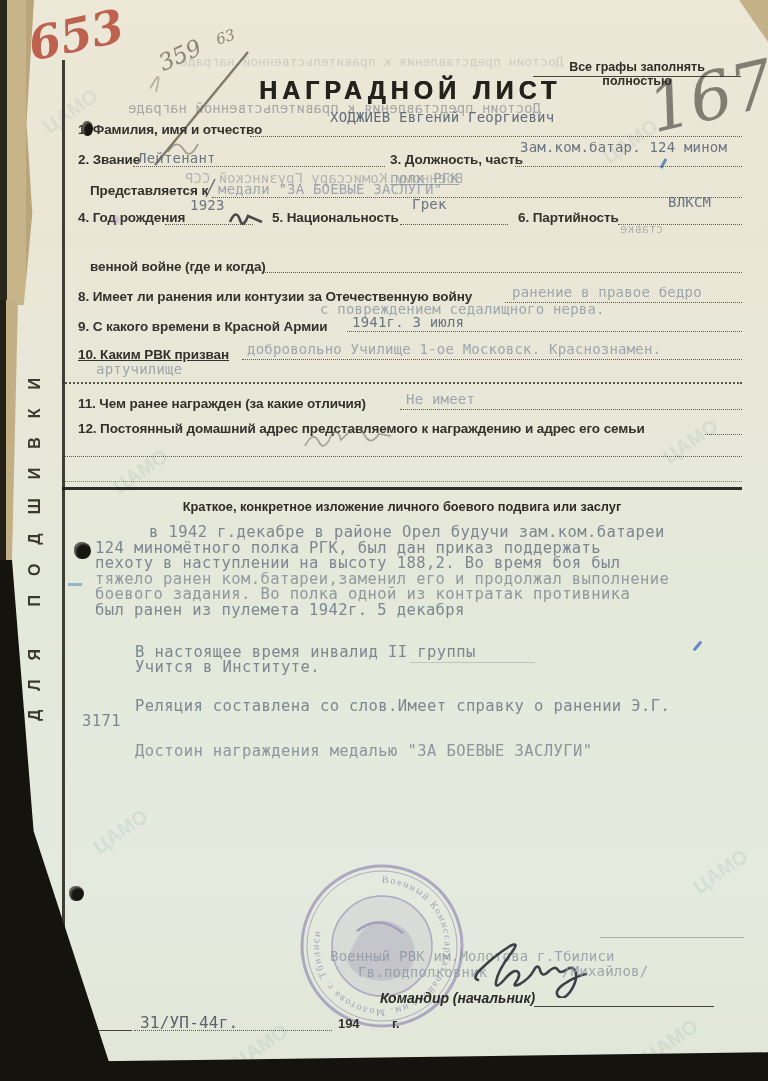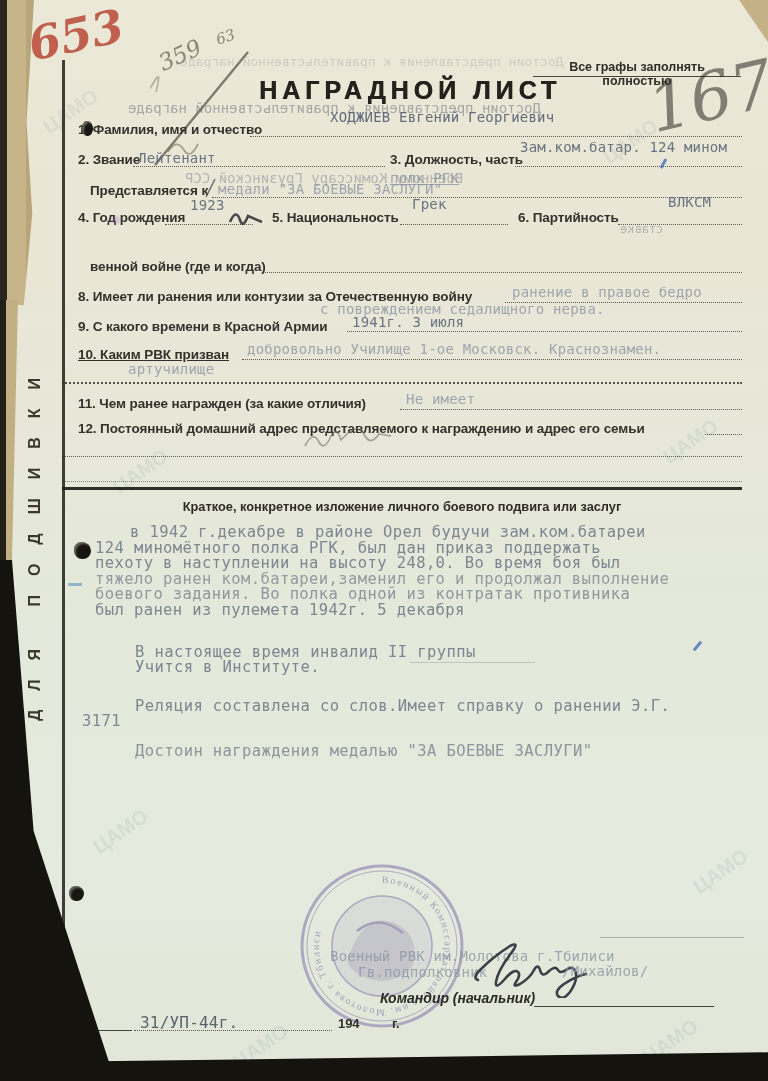--- a/index.html
+++ b/index.html
@@ -105,43 +105,43 @@
   <div class="abs rule" style="left:505px;top:302px;width:237px;"></div>
   <div class="abs typed typed-light" style="left:320px;top:301px;">с повреждением седалищного нерва.</div>
 
   <div class="abs lbl" style="left:78px;top:319px;">9. С какого времени в Красной Армии</div>
   <div class="abs typed" style="left:352px;top:314px;">1941г. 3 июля</div>
   <div class="abs rule" style="left:347px;top:331px;width:395px;"></div>
 
   <div class="abs lbl" style="left:78px;top:347px;text-decoration:underline;">10. Каким РВК призван</div>
   <div class="abs typed typed-light" style="left:247px;top:341px;">добровольно Училище 1-ое Московск. Краснознамен.</div>
   <div class="abs rule" style="left:242px;top:359px;width:500px;"></div>
-  <div class="abs typed typed-light" style="left:96px;top:361px;margin-left:32px;">артучилище</div>
+  <div class="abs typed typed-light" style="left:96px;top:361px;">артучилище</div>
 
   <div class="abs" style="left:62px;top:382px;width:680px;border-bottom:2.2px dotted rgba(50,48,40,.8);"></div>
 
   <div class="abs lbl" style="left:78px;top:396px;">11. Чем ранее награжден (за какие отличия)</div>
   <div class="abs typed typed-light" style="left:406px;top:391px;">Не имеет</div>
   <div class="abs rule" style="left:400px;top:409px;width:342px;"></div>
 
   <div class="abs lbl" style="left:78px;top:421px;">12. Постоянный домашний адрес представляемого к награждению и адрес его семьи</div>
   <div class="abs rule" style="left:705px;top:434px;width:37px;"></div>
   <div class="abs" style="left:300px;top:424px;width:130px;height:28px;">
     <svg width="130" height="28">
         <path d="M5,22 q8,-16 14,-4 q5,10 12,-6 q6,-10 10,4 l8,-8 q10,-8 16,4 q6,10 14,-2 l12,2" stroke="rgba(110,106,96,.55)" stroke-width="1.7" fill="none"></path>
       </svg></div>
   <div class="abs rule" style="left:62px;top:456px;width:680px;"></div>
   <div class="abs" style="left:62px;top:481px;width:680px;border-bottom:1.4px dotted rgba(54,51,43,.55);"></div>
   <div class="abs" style="left:62px;top:487px;width:680px;border-bottom:3px solid rgba(32,30,25,.92);"></div>
 
   <div class="abs" style="left:62px;top:499px;width:680px;text-align:center;font:700 12.8px 'Liberation Sans',sans-serif;color:#2e2c26;">Краткое, конкретное изложение личного боевого подвига или заслуг</div>
 
-  <div class="abs typed-big" style="left:130px;top:523px;">в 1942 г.декабре в районе  Орел будучи зам.ком.батареи</div>
+  <div class="abs typed-big" style="left:149px;top:523px;">в 1942 г.декабре в районе  Орел будучи зам.ком.батареи</div>
   <div class="abs typed-big" style="left:95px;top:539px;">124 миномётного полка РГК, был дан приказ поддержать</div>
-  <div class="abs typed-big" style="left:95px;top:554px;">пехоту в наступлении на высоту 248,0. Во время боя был</div>
+  <div class="abs typed-big" style="left:95px;top:554px;">пехоту в наступлении на высоту 188,2. Во время боя был</div>
   <div class="abs typed-big" style="left:95px;top:570px;color:rgba(120,128,140,.75);">тяжело ранен ком.батареи,заменил его и продолжал выполнение</div>
   <div class="abs typed-big" style="left:95px;top:585px;color:rgba(120,128,140,.78);">боевого задания. Во полка одной из контратак противника</div>
   <div class="abs typed-big" style="left:95px;top:601px;">был ранен из пулемета 1942г. 5 декабря</div>
   <div class="abs typed-big" style="left:135px;top:643px;">В настоящее время инвалид II группы</div>
   <div class="abs typed-big" style="left:135px;top:658px;">Учится в Институте.</div>
   <div class="abs" style="left:410px;top:662px;width:125px;border-bottom:1.3px solid rgba(110,115,120,.3);"></div>
   <div class="abs typed-big" style="left:135px;top:697px;">Реляция составлена со слов.Имеет справку о ранении Э.Г.</div>
   <div class="abs typed-big" style="left:82px;top:712px;">3171</div>
   <div class="abs typed-big" style="left:135px;top:742px;color:rgba(120,128,140,.8);">Достоин награждения медалью "ЗА БОЕВЫЕ ЗАСЛУГИ"</div>
 

